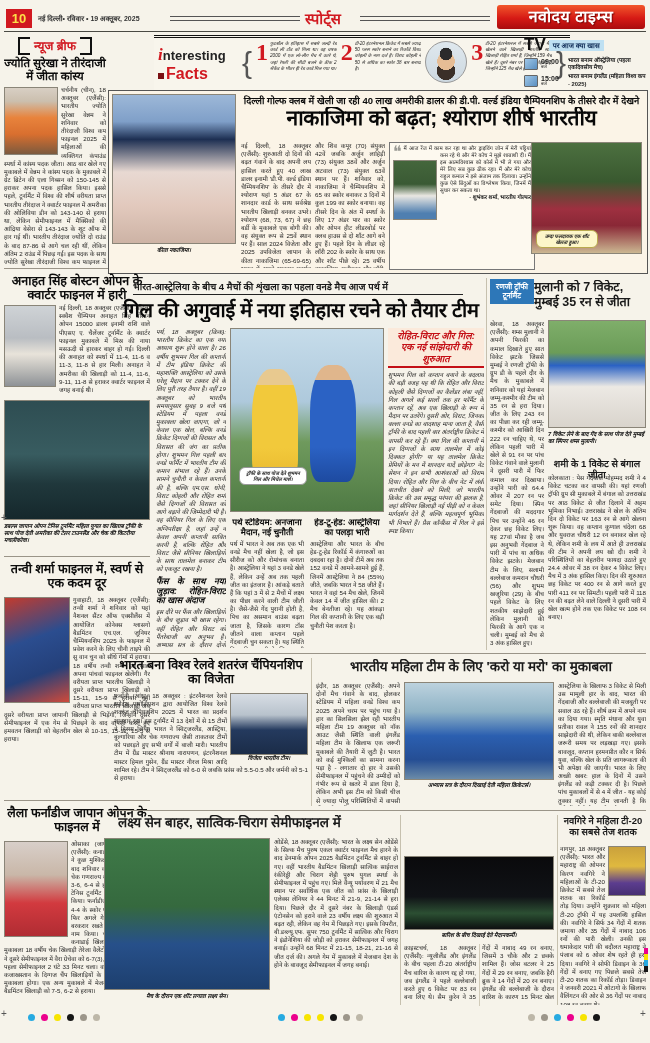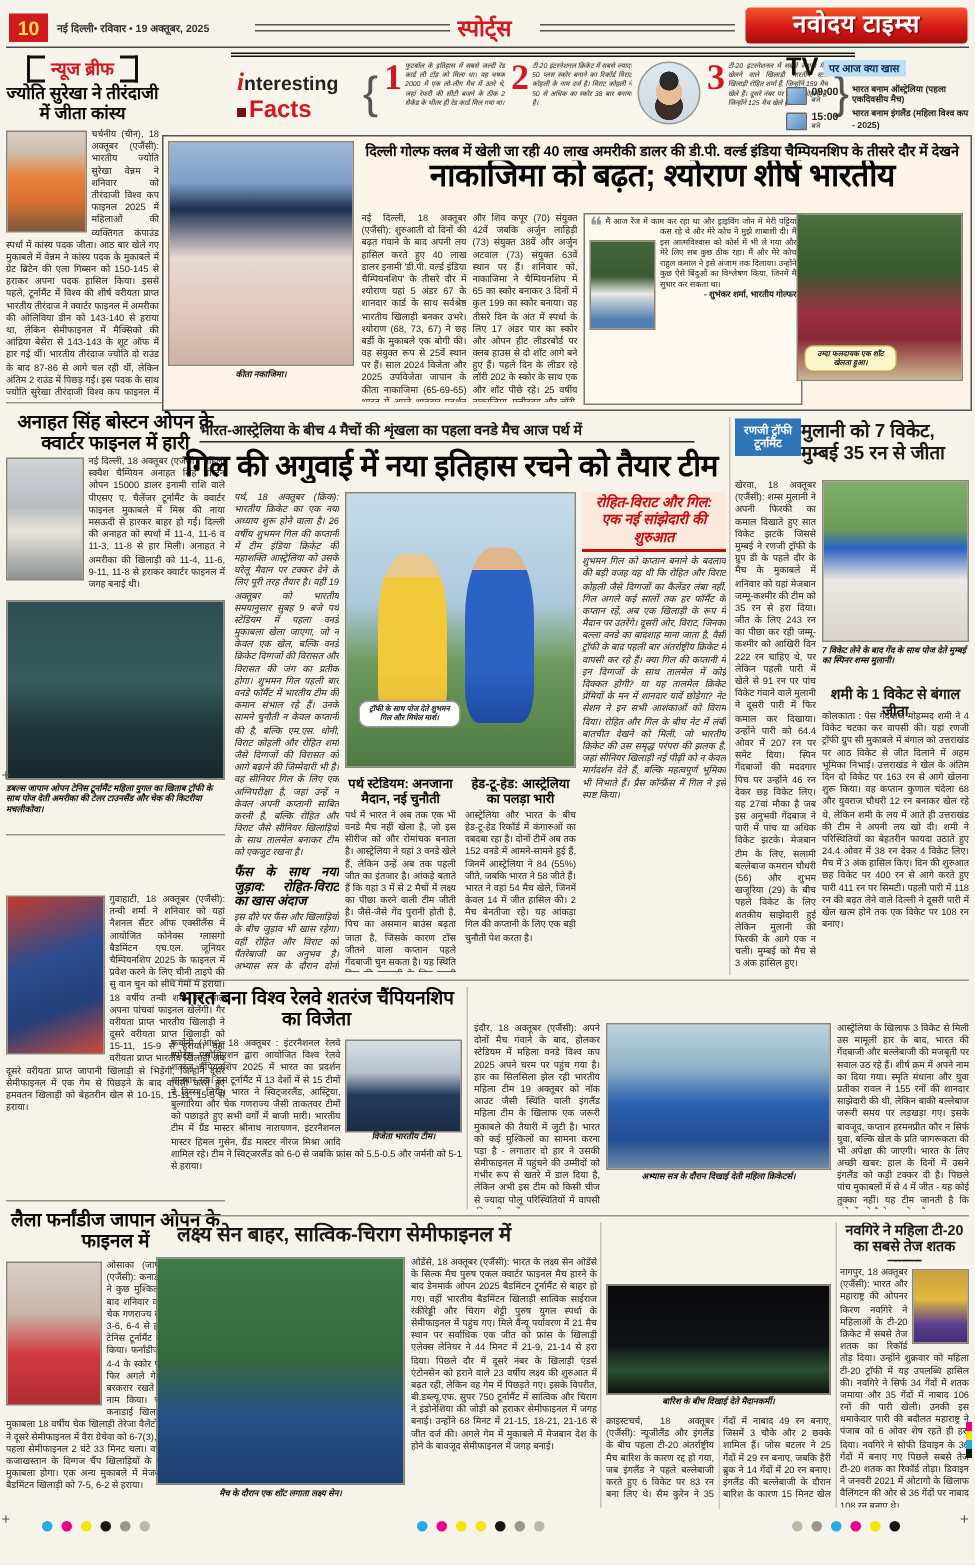--- a/index.html
+++ b/index.html
@@ -191,20 +191,21 @@
 
   <div class="abs h-story2 ctr" style="left:4px;top:274px;width:146px;">अनाहत सिंह बोस्टन ओपन के क्वार्टर फाइनल में हारी</div>
   <div class="abs body-txt clip" style="left:4px;top:304px;width:146px;height:92px;">
     <div class="photo ph-squash fl" style="width:52px;height:82px;"></div>
     <span>नई दिल्ली, 18 अक्तूबर (एजैंसी): महिला स्क्वैश चैम्पियन अनाहत सिंह बोस्टन ओपन 15000 डालर इनामी राशि वाले पीएसए ए. चैलेंजर टूर्नामैंट के क्वार्टर फाइनल मुकाबले में मिस्र की नाया मसऊदी से हारकर बाहर हो गईं। दिल्ली की अनाहत को स्पर्धा में 11-4, 11-6 व 11-3, 11-8 से हार मिली। अनाहत ने अमरीका की खिलाड़ी को 11-4, 11-6, 9-11, 11-8 से हराकर क्वार्टर फाइनल में जगह बनाई थी।</span>
   </div>
   <div class="abs photo ph-tennis" style="left:4px;top:400px;width:146px;height:120px;"></div>
   <div class="abs cap" style="left:4px;top:523px;width:146px;">डबल्स जापान ओपन टेनिस टूर्नामैंट महिला युगल का खिताब ट्रॉफी के साथ पोज देती अमरीका की टेलर टाउनसैंड और चेक की किटरीया मचलीकोवा।</div>
   <div class="abs rule-h" style="left:4px;top:556px;width:146px;background:#9a9488;"></div>
 
+  <div class="abs h-story2 ctr" style="left:4px;top:562px;width:146px;">तन्वी शर्मा फाइनल में, स्वर्ण से एक कदम दूर</div>
   <div class="abs body-txt clip" style="left:4px;top:596px;width:146px;height:200px;">
     <div class="photo ph-tanvi fl" style="width:66px;height:106px;"></div>
     <span>गुवाहाटी, 18 अक्तूबर (एजैंसी): तन्वी शर्मा ने शनिवार को यहां नैशनल सैंटर ऑफ एक्सीलैंस में आयोजित कोनेक्स ग्लासगो बैडमिंटन एच.एल. जूनियर चैम्पियनशिप 2025 के फाइनल में प्रवेश करने के लिए चीनी ताइपे की सु वान चुन को सीधे गेमों में हराया। 18 वर्षीय तन्वी शर्मा इस साल अपना पांचवां फाइनल खेलेंगी। गैर वरीयता प्राप्त भारतीय खिलाड़ी ने दूसरे वरीयता प्राप्त खिलाड़ी को 15-11, 15-9 से हराया। वहीं वरीयता प्राप्त भारतीय खिलाड़ी अब दूसरे वरीयता प्राप्त जापानी खिलाड़ी से भिड़ेंगी, जिन्होंने दूसरे सेमीफाइनल में एक गेम से पिछड़ने के बाद वापसी करते हुए हमवतन खिलाड़ी को बेहतरीन खेल से 10-15, 15-11, 15-5 से हराया।</span>
   </div>
   <div class="abs rule-h" style="left:4px;top:800px;width:146px;background:#9a9488;"></div>
 
   <div class="abs h-story2 ctr" style="left:4px;top:806px;width:146px;">लैला फर्नांडीज जापान ओपन के फाइनल में</div>
   <div class="abs body-txt clip" style="left:4px;top:840px;width:146px;height:166px;">
     <div class="photo ph-laila fl" style="width:64px;height:96px;"></div>
     <span>ओसाका (जापान), 18 अक्तूबर (एजैंसी): कनाडा की लैला फर्नांडीज ने कुछ मुश्किल पलों से गुजरने के बाद शनिवार को यहां 38 मिनट में चेक गणराज्य की खिलाड़ी को 6-1, 3-6, 6-4 से हराकर जापान ओपन टेनिस टूर्नामैंट के फाइनल में प्रवेश किया। फर्नांडीज ने निर्णायक सैट में 4-4 के स्कोर पर सर्विस गंवाई और फिर अगले गेम में अपनी सर्विस बरकरार रखते हुए मुकाबला अपने नाम किया। चौथी वरीयता प्राप्त कनाडाई खिलाड़ी का फाइनल में मुकाबला 18 वर्षीय चेक खिलाड़ी तेरेजा वैलेंटोवा से होगा। वैलेंटोवा ने दूसरे सेमीफाइनल में वैरा ग्रेचेवा को 6-7(3), 6-4, 6-3 से हराया। पहला सेमीफाइनल 2 घंटे 33 मिनट चला। वहीं अल्माटी ओपन में कजाखस्तान के दिग्गज चैंप खिलाड़ियों के बीच सेमीफाइनल में मुकाबला होगा। एक अन्य मुकाबले में मेजबान देश के होने के बैडमिंटन खिलाड़ी को 7-5, 6-2 से हराया।</span>
@@ -254,20 +255,21 @@
   <div class="abs h-story2 ctr clip" style="left:116px;top:658px;width:190px;height:30px;">भारत बना विश्व रेलवे शतरंज चैंपियनशिप का विजेता</div>
   <div class="abs body-txt clip" style="left:114px;top:692px;width:194px;height:114px;">
     <span class="fr" style="width:78px;">
       <span class="photo ph-teamgroup" style="display:block;width:78px;height:62px;"></span>
       <span class="cap ctr" style="display:block;">विजेता भारतीय टीम।</span>
     </span>
     <span>फर्बोनी (आंध्र), 18 अक्तूबर : इंटरनैशनल रेलवे स्पोर्ट्स एसोसिएशन द्वारा आयोजित विश्व रेलवे शतरंज चैंपियनशिप 2025 में भारत का प्रदर्शन शानदार रहा। इस टूर्नामैंट में 13 देशों में से 15 टीमों ने हिस्सा लिया। भारत ने स्विट्जरलैंड, आस्ट्रिया, बुल्गारिया और चेक गणराज्य जैसी ताकतवर टीमों को पछाड़ते हुए सभी वर्गों में बाजी मारी। भारतीय टीम में ग्रैंड मास्टर श्रीनाथ नारायणन, इंटरनैशनल मास्टर हिमल गुसेन, ग्रैंड मास्टर नीरज मिश्रा आदि शामिल रहे। टीम ने स्विट्जरलैंड को 6-0 से जबकि फ्रांस को 5.5-0.5 और जर्मनी को 5-1 से हराया।</span>
   </div>
   <div class="abs rule-v" style="left:311px;top:658px;height:148px;"></div>
 
+  <div class="abs h-mid ctr clip" style="left:316px;top:659px;width:330px;height:18px;">भारतीय महिला टीम के लिए 'करो या मरो' का मुकाबला</div>
   <div class="abs body-txt clip" style="left:316px;top:682px;width:84px;height:124px;">इंदौर, 18 अक्तूबर (एजैंसी): अपने दोनों मैच गंवाने के बाद, होलकर स्टेडियम में महिला वनडे विश्व कप 2025 अपने चरम पर पहुंच गया है। हार का सिलसिला झेल रही भारतीय महिला टीम 19 अक्तूबर को नॉक आउट जैसी स्थिति वाली इंगलैंड महिला टीम के खिलाफ एक जरूरी मुकाबले की तैयारी में जुटी है। भारत को कई मुश्किलों का सामना करना पड़ा है - लगातार दो हार ने उसकी सेमीफाइनल में पहुंचने की उम्मीदों को गंभीर रूप से खतरे में डाल दिया है, लेकिन अभी इस टीम को किसी चीज से ज्यादा पोलू परिस्थितियों में वापसी की उम्मीद करें।</div>
   <div class="abs photo ph-women" style="left:404px;top:682px;width:150px;height:98px;"></div>
   <div class="abs cap ctr" style="left:404px;top:782px;width:150px;">अभ्यास सत्र के दौरान दिखाई देती महिला क्रिकेटर्स।</div>
   <div class="abs body-txt clip" style="left:558px;top:682px;width:88px;height:124px;">
     <span>आस्ट्रेलिया के खिलाफ 3 विकेट से मिली उस मामूली हार के बाद, भारत की गेंदबाजी और बल्लेबाजी की मजबूती पर सवाल उठ रहे हैं। शीर्ष क्रम में अपने नाम का दिया गया। स्मृति मंधाना और युवा प्रतीका रावल ने 155 रनों की शानदार साझेदारी की थी, लेकिन बाकी बल्लेबाज जरूरी समय पर लड़खड़ा गए।</span>
     <span>इसके बावजूद, कप्तान हरमनप्रीत कौर न सिर्फ युवा, बल्कि खेल के प्रति जागरूकता की भी अपेक्षा की जाएगी। भारत के लिए अच्छी खबर: हाल के दिनों में उसने इंगलैंड को कड़ी टक्कर दी है। पिछले पांच मुकाबलों में से 4 में जीत - यह कोई तुक्का नहीं। यह टीम जानती है कि अंग्रेजों को कैसे मात देना है, बस जरूरत है पूरे पसीने की, बचाव में निरंतरता की और दबाव में खुद पर भरोसा रखने की। स्मृति मंधाना ने पिछले मैच में 66 गेंदों पर 80 रन बनाकर शानदार प्रदर्शन किया और उम्मीद है कि वे फिर से अच्छा प्रदर्शन करेंगी।</span>
   </div>
 
   <div class="abs rule-h" style="left:112px;top:810px;width:534px;background:#9a9488;"></div>
 

